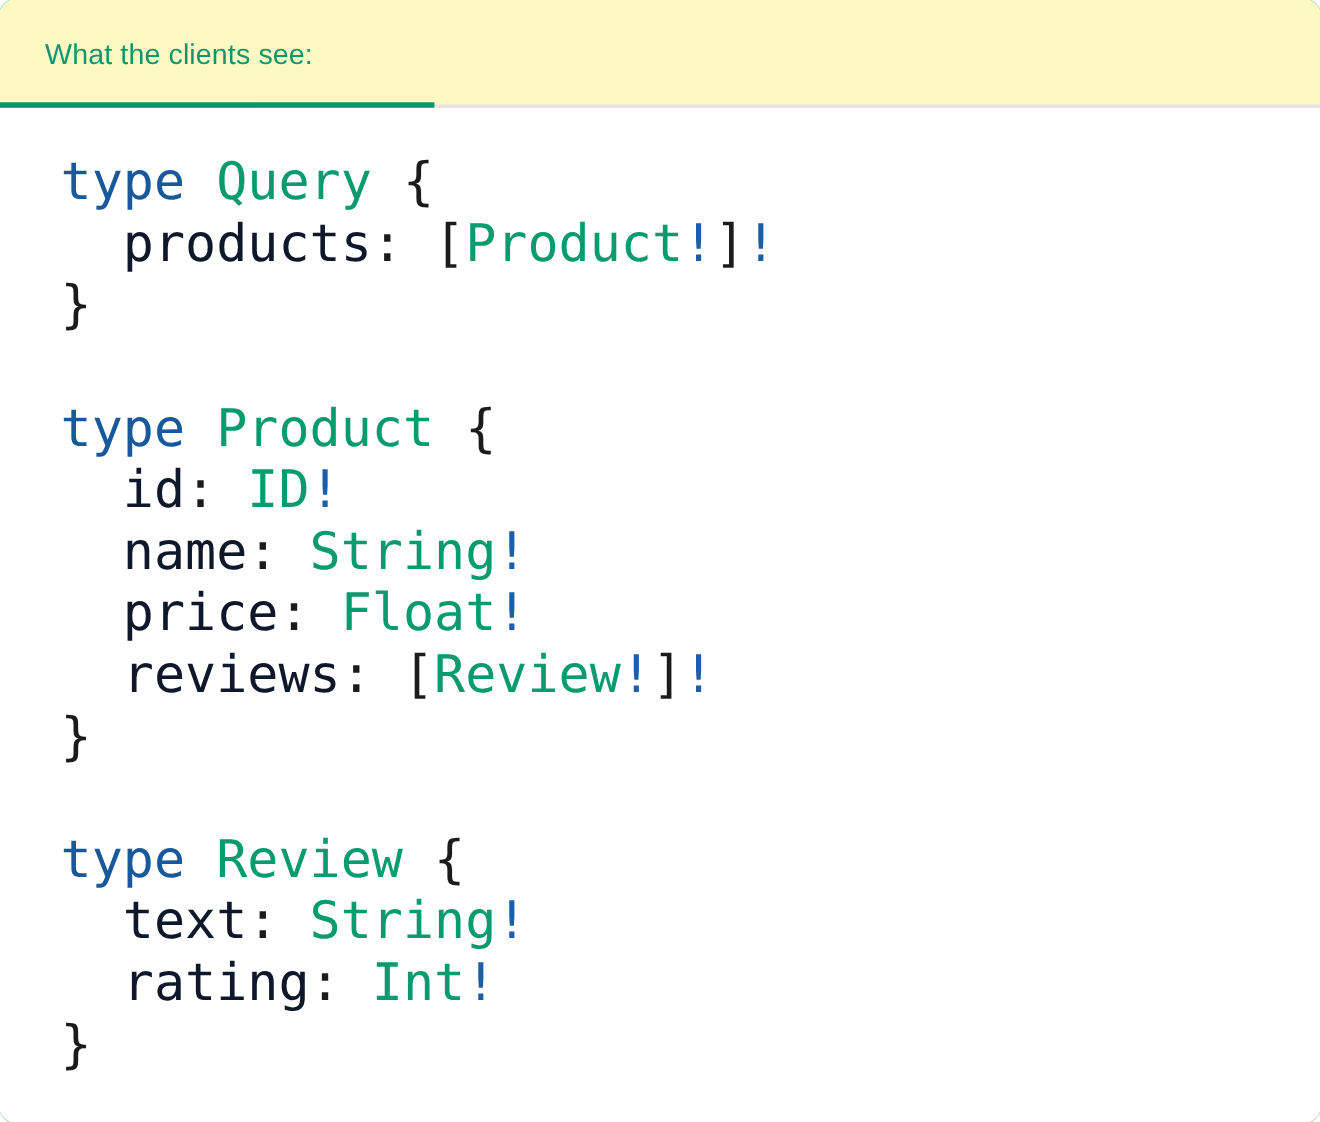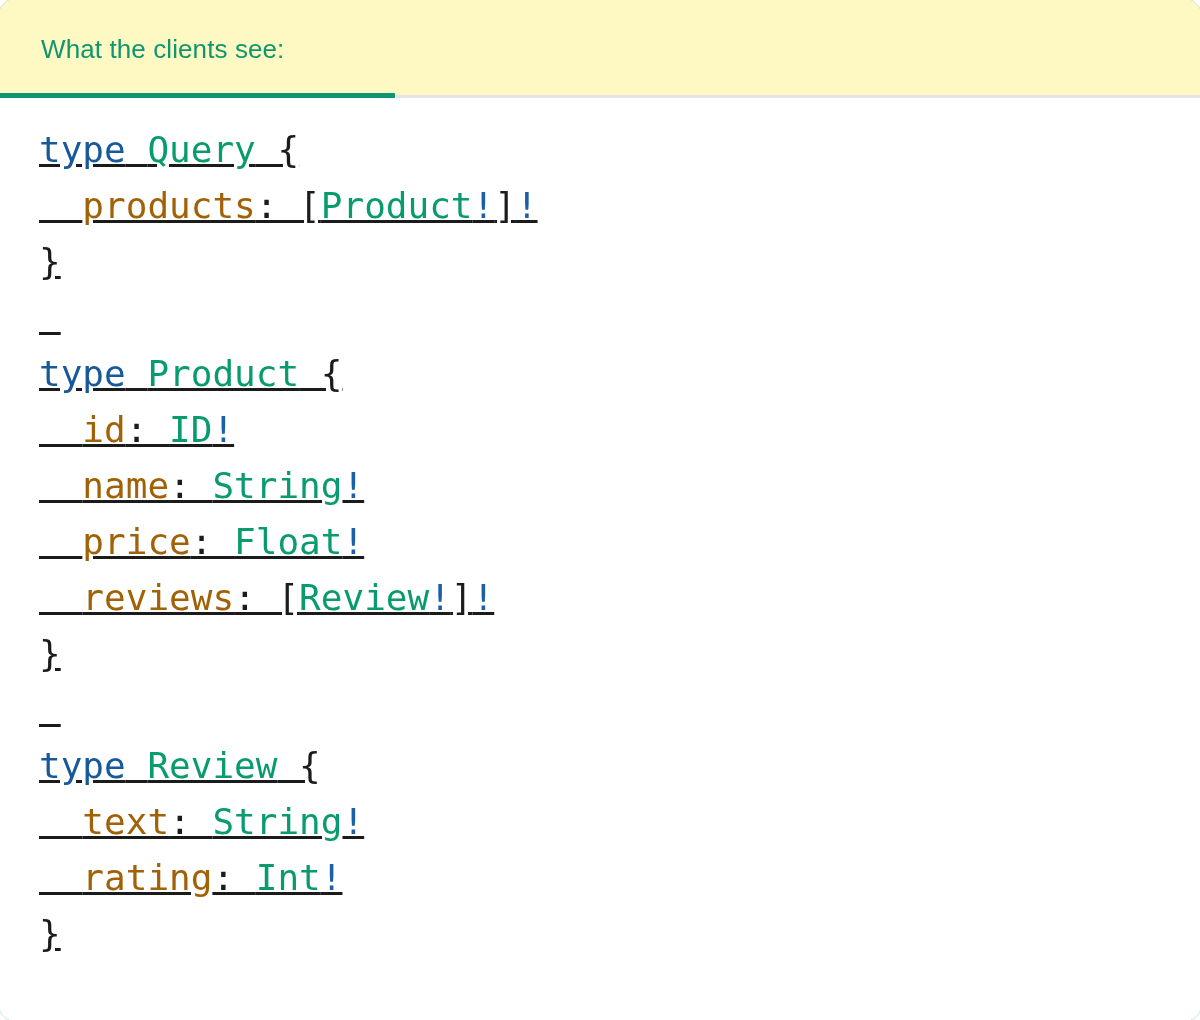--- a/index.html
+++ b/index.html
@@ -89,43 +89,42 @@
 
   
   .code-body {
     flex: 1 1 auto;
     background: #ffffff;
     padding: 24px 0 0 0;
     overflow: hidden;
   }
 
   pre.code {
-    margin: 0;
+    margin: 16px;
     padding: 0 0 0 40px;
     font-family: "DejaVu Sans Mono", monospace;
-    font-size: 36px;
+    font-size: 47px;
     line-height: 56px;
     white-space: pre;
     color: #1b1b1b;
     letter-spacing: 0;
     -moz-tab-size: 2;
     tab-size: 2;
-    text-decoration: underline;
   }
 
   .code-line {
     display: block;
     height: 56px;
     white-space: pre;
   }
 
   .tok-kw    { color: #17599b; }   
   .tok-type  { color: #089b6e; }   
   .tok-punct { color: #1b1b1b; }   
-  .tok-field { color: #a16207; }   
+  .tok-field { color: #0f172a; }   
   .tok-bang  { color: #1a5fa8; }   
 </style>
 </head>
 <body>
 
 <div class="page">
   <div class="card">
 
     <div class="tabstrip">
       <div class="tabstrip-baseline"></div>

